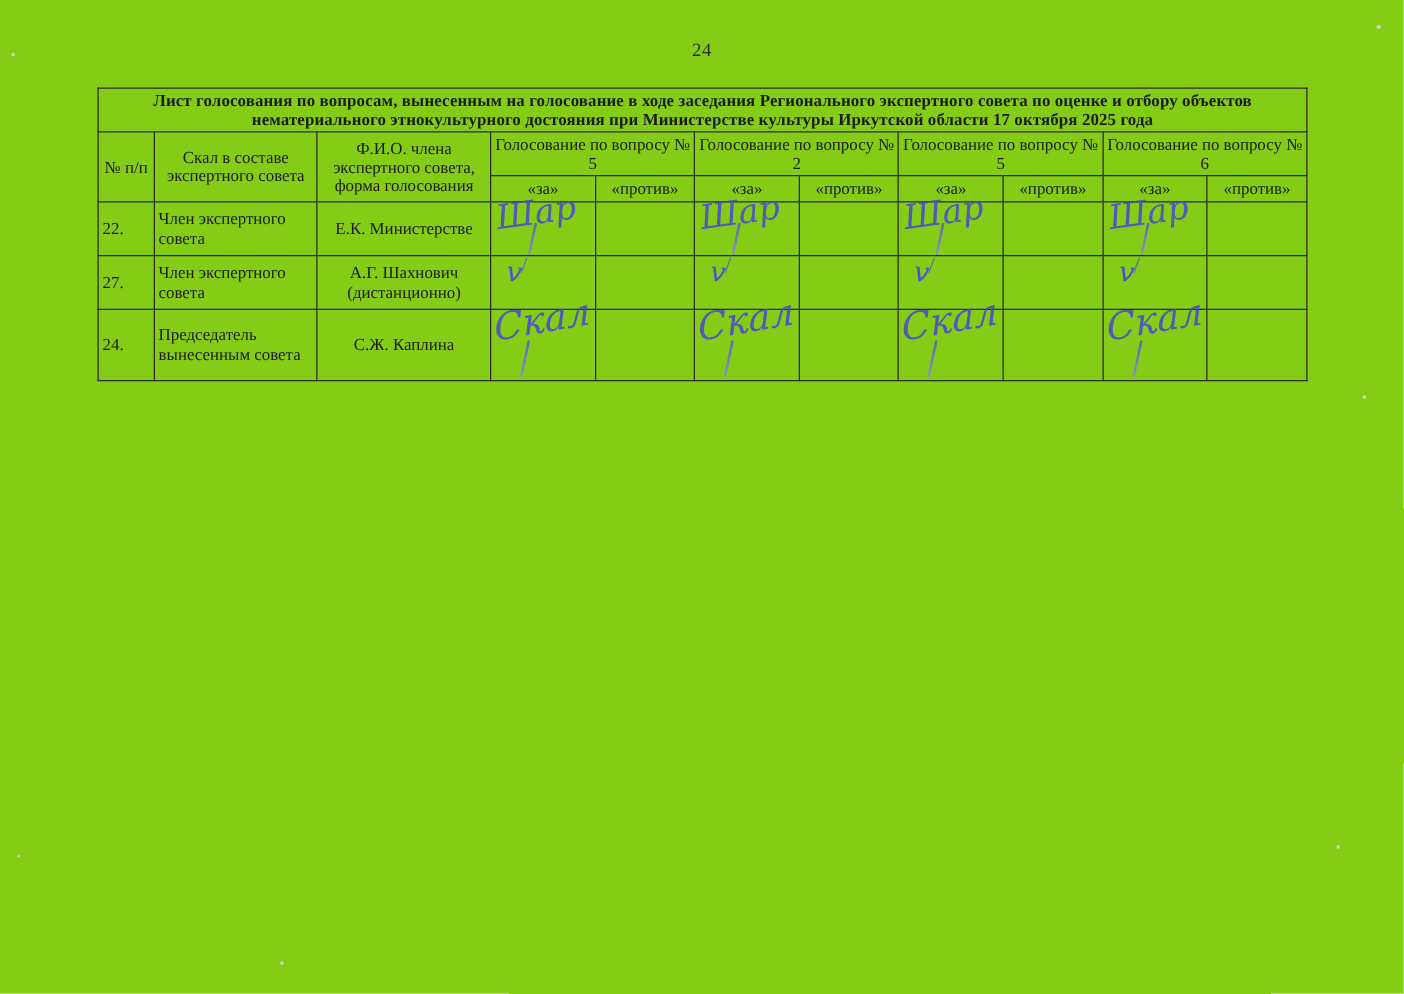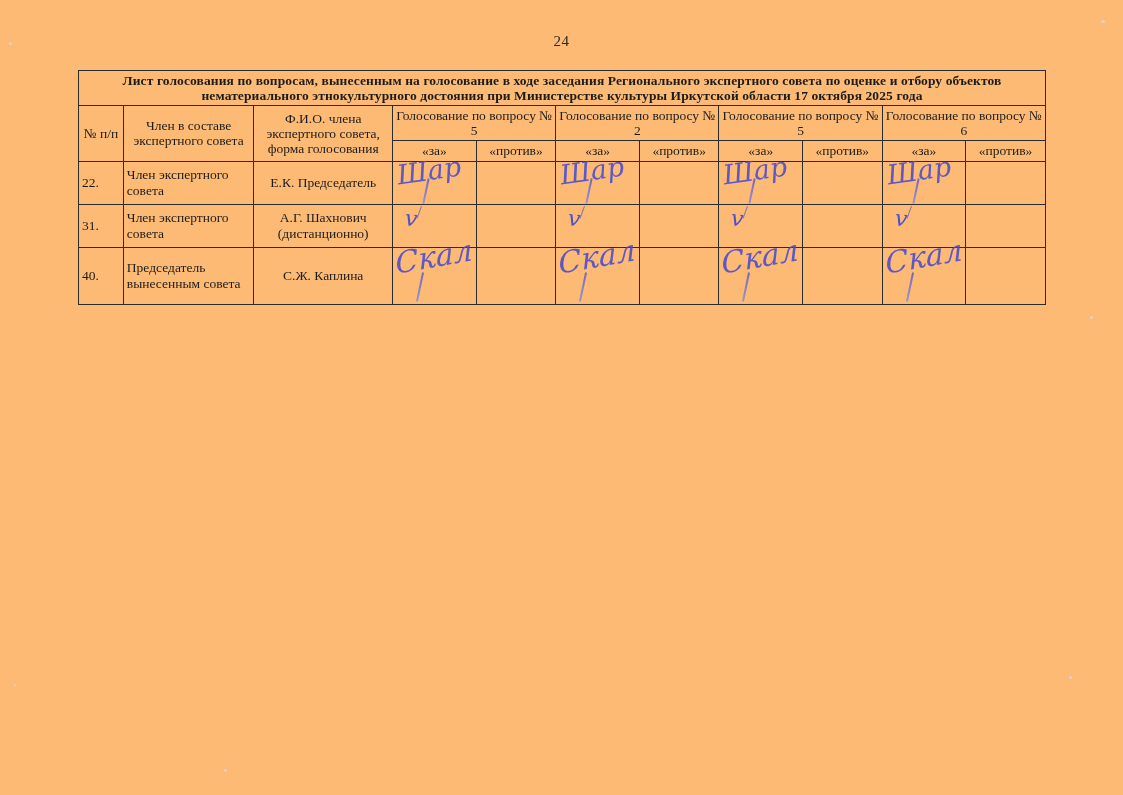--- a/index.html
+++ b/index.html
@@ -11,21 +11,21 @@
     width: 1123px;
     height: 795px;
     position: relative;
     font-family: "Liberation Serif", serif;
     color: #1a1a1a;
     overflow: hidden;
   }
   .page {
     position: absolute;
     inset: 0;
-    background: #fdba74;
+    background: #84cc16;
   }
   
   .speck {
     position: absolute;
     background: #d8d8d4;
     border-radius: 50%;
     opacity: .85;
   }
   .page-number {
     position: absolute;
@@ -183,42 +183,42 @@
           <col class="col-pro">
         <col class="col-za">
           <col class="col-pro">
       </colgroup>
       <tbody>
         <tr>
           <td class="title-cell" colspan="11">Лист голосования по вопросам, вынесенным на голосование в ходе заседания Регионального экспертного совета по оценке и отбору объектов нематериального этнокультурного достояния при Министерстве культуры Иркутской области 17 октября 2025 года</td>
         </tr>
         <tr>
           <td class="hdr" rowspan="2">№ п/п</td>
-          <td class="hdr" rowspan="2">Член в составе экспертного совета</td>
+          <td class="hdr" rowspan="2">Скал в составе экспертного совета</td>
           <td class="hdr" rowspan="2">Ф.И.О. члена экспертного совета, форма голосования</td>
           <td class="hdr" colspan="2">Голосование по вопросу № 5</td>
           <td class="hdr" colspan="2">Голосование по вопросу № 2</td>
           <td class="hdr" colspan="2">Голосование по вопросу № 5</td>
           <td class="hdr" colspan="2">Голосование по вопросу № 6</td>
         </tr>
         <tr>
           <td class="hdr-small">«за»</td>
           <td class="hdr-small">«против»</td>
           <td class="hdr-small">«за»</td>
           <td class="hdr-small">«против»</td>
           <td class="hdr-small">«за»</td>
           <td class="hdr-small">«против»</td>
           <td class="hdr-small">«за»</td>
           <td class="hdr-small">«против»</td>
         </tr>
 
         <tr class="row-22">
           <td class="num">22.</td>
           <td class="role">Член экспертного совета</td>
-          <td class="fio">Е.К. Председатель</td>
+          <td class="fio">Е.К. Министерстве</td>
           <td class="vote-cell">
             <span class="sig">Шар</span>
             <span class="sig-tail"></span>
           </td>
           <td class="vote-cell"></td>
           <td class="vote-cell">
             <span class="sig">Шар</span>
             <span class="sig-tail"></span>
           </td>
           <td class="vote-cell"></td>
@@ -228,21 +228,21 @@
           </td>
           <td class="vote-cell"></td>
           <td class="vote-cell">
             <span class="sig">Шар</span>
             <span class="sig-tail"></span>
           </td>
           <td class="vote-cell"></td>
         </tr>
 
         <tr class="row-23">
-          <td class="num">31.</td>
+          <td class="num">27.</td>
           <td class="role">Член экспертного совета</td>
           <td class="fio">А.Г. Шахнович (дистанционно)</td>
           <td class="vote-cell">
             <span class="tick">v</span>
           </td>
           <td class="vote-cell"></td>
           <td class="vote-cell">
             <span class="tick">v</span>
           </td>
           <td class="vote-cell"></td>
@@ -250,21 +250,21 @@
             <span class="tick">v</span>
           </td>
           <td class="vote-cell"></td>
           <td class="vote-cell">
             <span class="tick">v</span>
           </td>
           <td class="vote-cell"></td>
         </tr>
 
         <tr class="row-24">
-          <td class="num">40.</td>
+          <td class="num">24.</td>
           <td class="role">Председатель вынесенным совета</td>
           <td class="fio">С.Ж. Каплина</td>
           <td class="vote-cell">
             <span class="sig s2">Скал</span>
             <span class="sig-tail" style="left:26px; top:24px; height:30px;"></span>
           </td>
           <td class="vote-cell"></td>
           <td class="vote-cell">
             <span class="sig s2">Скал</span>
             <span class="sig-tail" style="left:26px; top:24px; height:30px;"></span>

